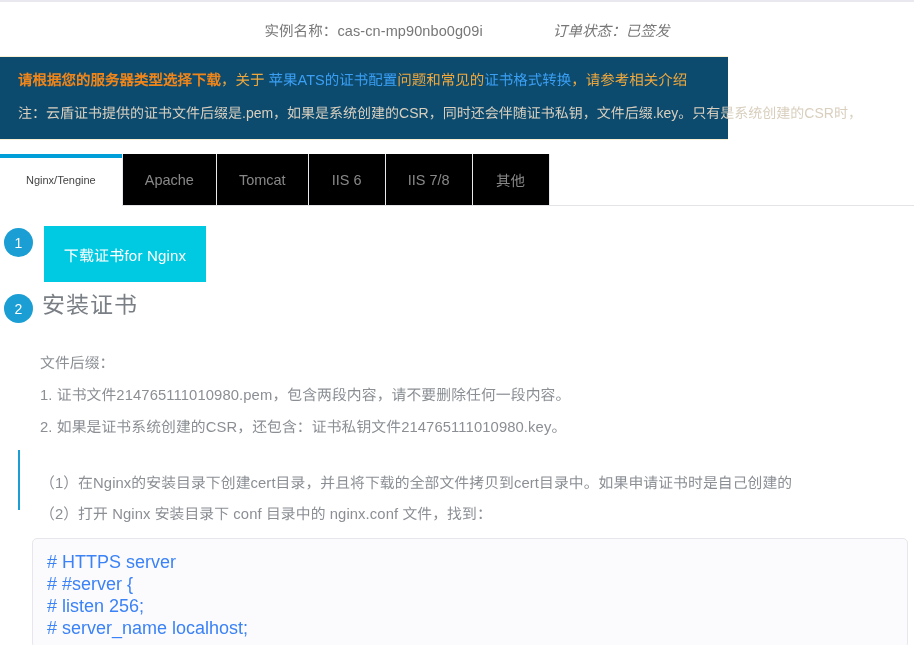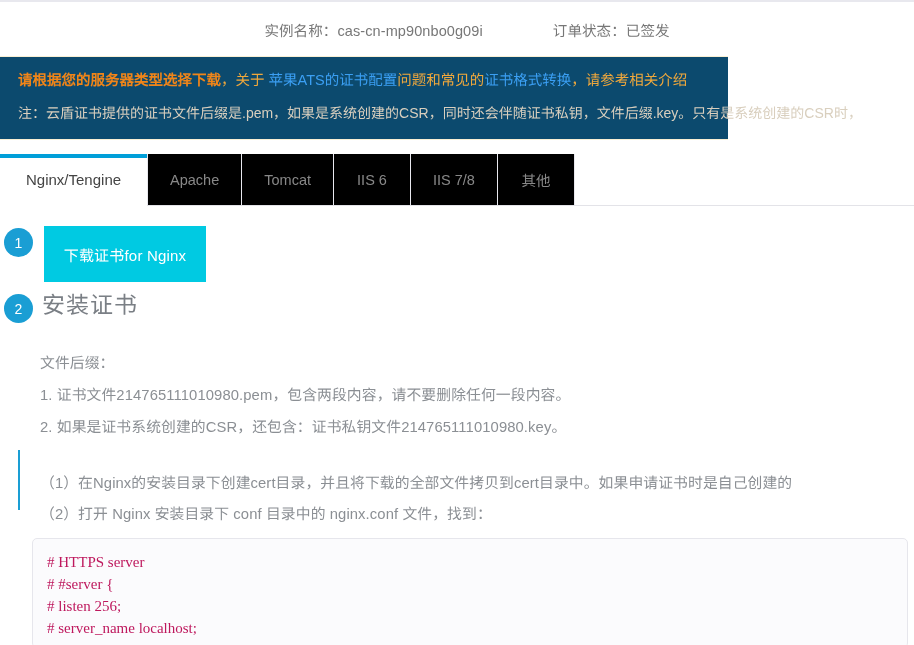--- a/index.html
+++ b/index.html
@@ -43,21 +43,21 @@
     padding-left: 20px;
     background: #ffffff;
     justify-content: center;
   }
   .info-item {
     font-size: 14.5px;
     color: #777777;
     white-space: nowrap;
     letter-spacing: 0.1px;
   }
-  .info-item.second { margin-left: 70px; }
+  .info-item.second { margin-left: 70px; font-style: italic; }
 
   
   .notice {
     position: absolute;
     top: 56px; left: 0;
     width: 728px;
     height: 84px;
     background: #0c4a6e;
     border-top: 1px solid #faf0d4;
     border-bottom: 1px solid #faf0d4;
@@ -112,21 +112,21 @@
     margin-left: -1px;
     cursor: pointer;
     white-space: nowrap;
   }
   .tab:first-child { margin-left: 0; border-left: none; }
   .tab.active {
     background: #ffffff;
     color: #444444;
     border-left: none;
     border-right: 1px solid #e3e3e8;
-    font-size: 15px;
+    font-size: 11px;
     padding: 0 26px;
   }
   .tab.active::before {
     content: "";
     position: absolute;
     top: 0; left: 0; right: 0;
     height: 4px;
     background: #009fd9;
   }
   .tab.active::after {
@@ -219,24 +219,24 @@
     top: 332px;
     width: 876px;
     height: 110px;
     background: #fbfbfd;
     border: 1px solid #e6e6ec;
     border-radius: 5px;
     padding: 12px 0 0 14px;
     overflow: hidden;
   }
   .code-line {
-    font-family: Liberation Serif, serif;
-    font-size: 15px;
+    font-family: Liberation Sans, sans-serif;
+    font-size: 18px;
     line-height: 22px;
-    color: #be185d;
+    color: #3b82f6;
     white-space: pre;
   }
 </style>
 </head>
 <body>
 
 <div class="page">
 
   <div class="top-rule"></div>
 

